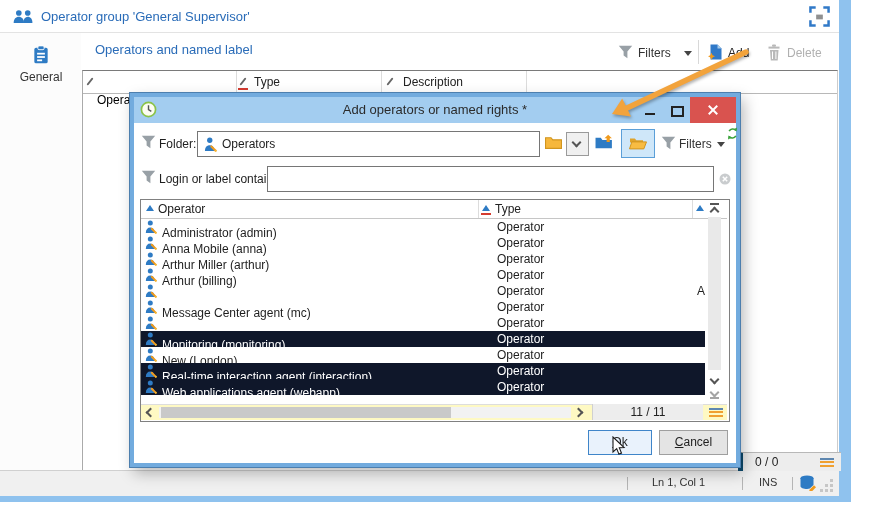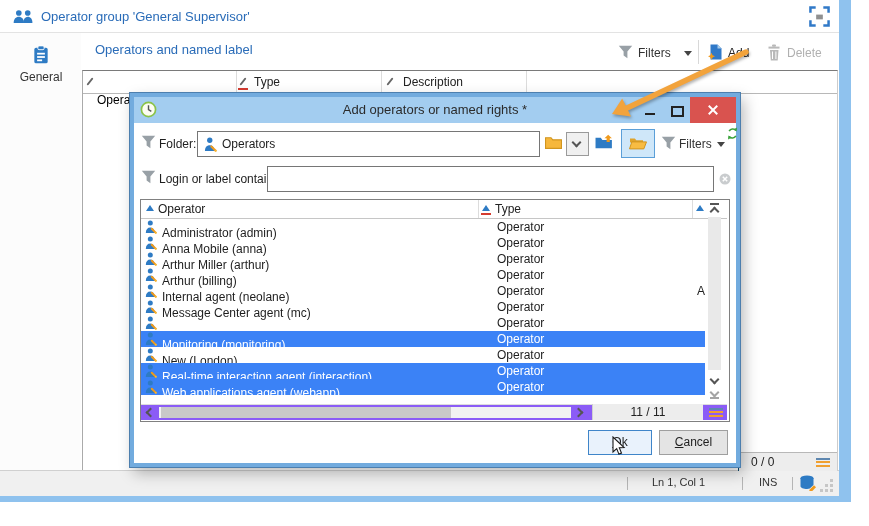--- a/index.html
+++ b/index.html
@@ -21,21 +21,21 @@
   .redbar{height:2px;background:#d43b30}
   
   .side-item{width:66px;height:50px;text-align:center;cursor:default}
   .side-item .lbl{display:block;margin-top:2px;color:#333}
   .side-item.sel{background:#cee7f9;border:1px solid #7fb8e0}
   
   .lrow{position:absolute;left:141px;width:564px;height:16px;line-height:16px;z-index:12}
   .lrow .nm{position:absolute;left:21px;top:6px}
   .lrow .tp{position:absolute;left:356px;top:0}
   .lrow .ex{position:absolute;left:556px;top:0}
-  .lrow.sel{background:#3b82f6;color:#fff}
+  .lrow.sel{background:#0f172a;color:#fff}
   .picon{position:absolute;left:3px;top:1px}
   
   .pushbtn{position:absolute;height:25px;line-height:23px;text-align:center;z-index:12;box-sizing:border-box;cursor:default}
   .pushbtn .bl{display:block}
   .pushbtn .bl::first-letter{text-decoration:underline}
   .btn-ok{background:#e9f2fc;border:1px solid #3f85c9}
   .btn-cancel{background:#e4e4e4;border:1px solid #9f9f9f}
   
   .hline{height:2px;margin-top:1.5px}
   
@@ -165,21 +165,21 @@
     <div class="abs sort-slash" style="left:159px;top:6px"></div>
     <div class="abs redbar" style="left:155px;top:17px;width:10px"></div>
     <span class="abs txt" style="left:171px;top:4px;color:#222">Type</span>
     <div class="abs" style="left:298px;top:0;width:1px;height:22px;background:#dcdcdc"></div>
     <div class="abs sort-slash" style="left:306px;top:6px"></div>
     <span class="abs txt" style="left:320px;top:4px;color:#222">Description</span>
     <div class="abs" style="left:443px;top:0;width:1px;height:22px;background:#dcdcdc"></div>
   </div>
 </div>
 
-<div class="abs" style="left:738px;top:452px;width:98px;height:18px;background:#ededed;border-top:1px solid #b8b8b8;border-left:1px solid #0c4a6e;z-index:1">
+<div class="abs" style="left:738px;top:452px;width:98px;height:18px;background:#ededed;border-top:1px solid #b8b8b8;border-left:5px solid #0c4a6e;z-index:1">
   <span class="abs txt" style="left:12px;top:2px;color:#222">0 / 0</span>
   <div class="abs" style="left:77px;top:3px;width:14px">
     <div class="hline" style="background:#5e87b0"></div>
     <div class="hline" style="background:#f0a030"></div>
     <div class="hline" style="background:#f0a030"></div>
   </div>
 </div>
 
 <div class="abs" style="left:0;top:470px;width:839px;height:25px;background:#f0f0f0;border-top:1px solid #d0d0d0">
   <div class="abs vsep" style="left:627px;top:6px;height:13px"></div>
@@ -301,21 +301,20 @@
       <use href="#i-person"></use>
     </svg>
   <span class="nm txt">Arthur (billing)</span>
   <span class="tp txt">Operator</span>
   <span class="ex txt"></span>
 </div>
 <div class="lrow" style="top:283px">
   <svg class="picon" width="14" height="14">
       <use href="#i-person"></use>
     </svg>
-  <span class="nm txt">Internal agent (neolane)</span>
   <span class="tp txt">Operator</span>
   <span class="ex txt">A</span>
 </div>
 <div class="lrow" style="top:299px">
   <svg class="picon" width="14" height="14">
       <use href="#i-person"></use>
     </svg>
   <span class="nm txt">Message Center agent (mc)</span>
   <span class="tp txt">Operator</span>
   <span class="ex txt"></span>
@@ -370,21 +369,21 @@
   </div>
   <div class="abs" style="left:0;top:172px;width:18px;height:16px">
     <span class="abs chev down" style="left:5px;top:4px"></span>
   </div>
   <div class="abs" style="left:0;top:188px;width:18px;height:15px">
     <span class="abs chev down gray" style="left:5px;top:1px"></span>
     <div class="abs" style="left:4px;top:9px;width:9px;height:2px;background:#a4a4a4"></div>
   </div>
 </div>
 
-<div class="abs z12" style="left:141px;top:404px;width:586px;height:15px;background:#8b5cf6;border-top:1px solid #ddd">
+<div class="abs z12" style="left:141px;top:404px;width:586px;height:15px;background:#fef9c3;border-top:1px solid #ddd">
   <div class="abs" style="left:2px;top:3px;width:14px;height:10px">
     <span class="abs chev left" style="left:4px;top:1px"></span>
   </div>
   <div class="abs" style="left:18px;top:2px;width:412px;height:11px;background:#f2f2f2">
     <div class="abs" style="left:2px;top:0;width:290px;height:11px;background:#c9c9c9"></div>
   </div>
   <div class="abs" style="left:432px;top:3px;width:14px;height:10px">
     <span class="abs chev right" style="left:2px;top:1px"></span>
   </div>
   <div class="abs" style="left:451px;top:-1px;width:110px;height:16px;background:#ededed;border-left:1px solid #d0d0d0;text-align:center">

